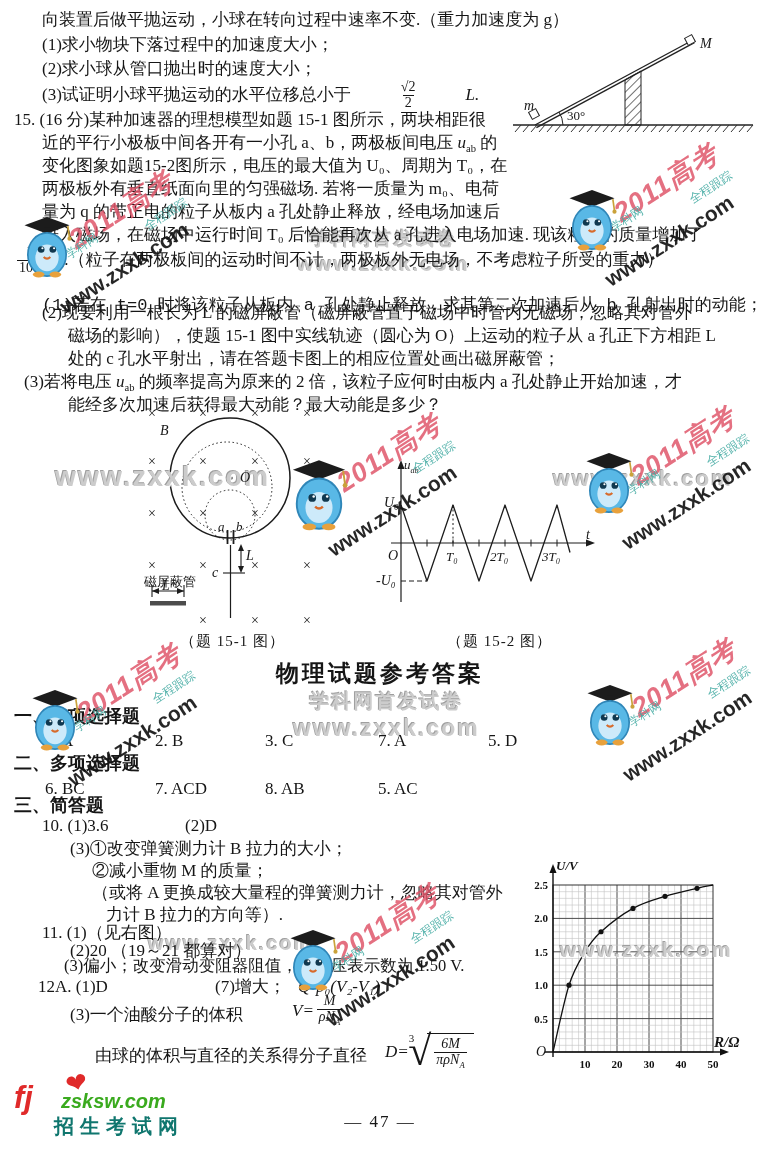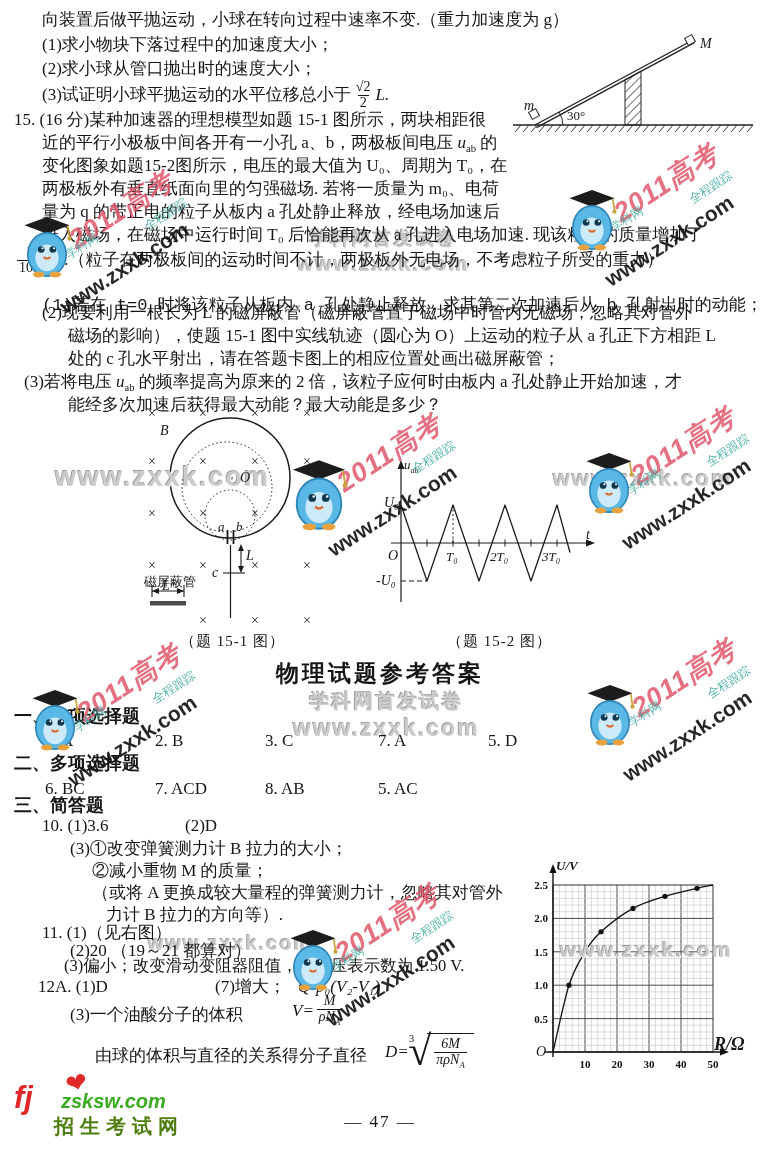--- a/index.html
+++ b/index.html
@@ -37,35 +37,35 @@
   .emboss{position:absolute;color:#cccccc;font-weight:bold;letter-spacing:2px;z-index:1;
           font-family:"Liberation Sans",sans-serif;white-space:nowrap;
           text-shadow:-1px -1px 0 #9f9f9f,1px 1px 1px #ffffff;}
   
   .logo{position:absolute;left:14px;top:1082px;z-index:4;font-family:"Liberation Sans",sans-serif;}
   .logo .l1{font-weight:bold;font-style:italic;line-height:1;}
   .logo .fj{color:#e02a2a;font-size:31px;}
   .logo .zs{color:#3aaa1e;font-size:20px;margin-left:28px;}
   .logo .com{color:#3aaa1e;font-size:20px;}
   .logo .heart{position:absolute;left:52px;top:-14px;color:#e02a2a;font-size:26px;transform:rotate(-15deg);}
-  .logo .l2{font-family:Liberation Sans, sans-serif;font-weight:bold;font-size:20px;color:#4d7c0f;
+  .logo .l2{font-family:Liberation Sans, sans-serif;font-weight:bold;font-size:20px;color:#0f766e;
             margin-left:40px;letter-spacing:6px;}
   .pagenum{position:absolute;left:0;right:0;top:1112px;text-align:center;font-size:17px;z-index:2;letter-spacing:2px;}
   .title{position:absolute;left:0;right:0;top:658px;text-align:center;font-size:23px;font-weight:bold;
          letter-spacing:3px;z-index:2;}
 </style>
 </head>
 <body>
 
 <div id="page">
 
   <div class="ln" style="left:42px;top:10px;">向装置后做平抛运动，小球在转向过程中速率不变.（重力加速度为 g）</div>
   <div class="ln" style="left:42px;top:35px;">(1)求小物块下落过程中的加速度大小；</div>
   <div class="ln" style="left:42px;top:59px;">(2)求小球从管口抛出时的速度大小；</div>
-  <div class="ln formula" style="left:42px;top:80px;">
+  <div class="ln formula" style="left:42px;top:80px;gap:45px;">
     <span>(3)试证明小球平抛运动的水平位移总小于</span>
     <span class="frac">
       <span class="num">√2</span>
       <span class="den">2</span>
     </span>
     <span class="it">L.</span>
   </div>
 
   <svg id="incline-svg" style="left:505px;top:25px;" width="252" height="110" viewBox="0 0 252 110">
     <defs>
@@ -328,21 +328,21 @@
       <text x="43" y="34" text-anchor="end" font-size="11" font-weight="bold" fill="#111">2.5</text>
       <path d="M48,197C50.7,185.9 58.7,146.9 64.0,130.2C69.3,113.5 74.7,105.7 80.0,96.8C85.3,87.9 88.0,84.0 96.0,76.8C104.0,69.5 117.3,59.3 128.0,53.4C138.7,47.5 149.3,44.7 160.0,41.4C170.7,38.0 184.0,35.2 192.0,33.3C200.0,31.4 205.3,30.6 208.0,30.0" fill="none" stroke="#111" stroke-width="1.3"></path>
       <circle cx="64" cy="130.2" r="2.6" fill="#111"></circle>
       <circle cx="80" cy="96.80000000000001" r="2.6" fill="#111"></circle>
       <circle cx="96" cy="76.76" r="2.6" fill="#111"></circle>
       <circle cx="128" cy="53.380000000000024" r="2.6" fill="#111"></circle>
       <circle cx="160" cy="41.355999999999995" r="2.6" fill="#111"></circle>
       <circle cx="192" cy="33.34" r="2.6" fill="#111"></circle>
     </svg>
   <div class="lbl" style="left:556px;top:858px;font-weight:bold;font-size:13px;">U/V</div>
-  <div class="lbl" style="left:714px;top:1034px;font-weight:bold;font-size:18px;">R/Ω</div>
+  <div class="lbl" style="left:714px;top:1034px;font-weight:bold;font-size:15px;">R/Ω</div>
   <div class="lbl" style="left:536px;top:1044px;">O</div>
 
   <div class="emboss" style="left:297px;top:226px;font-size:19px;text-align:center;">
     <div>学科网首发试卷</div>
     <div style="font-size:21px;">www.zxxk.com</div>
   </div>
   <div class="emboss" style="left:55px;top:462px;font-size:27px;">www.zxxk.com</div>
   <div class="emboss" style="left:553px;top:466px;font-size:22px;">www.zxxk.com</div>
   <div class="emboss" style="left:293px;top:688px;font-size:20px;text-align:center;">
     <div>学科网首发试卷</div>

